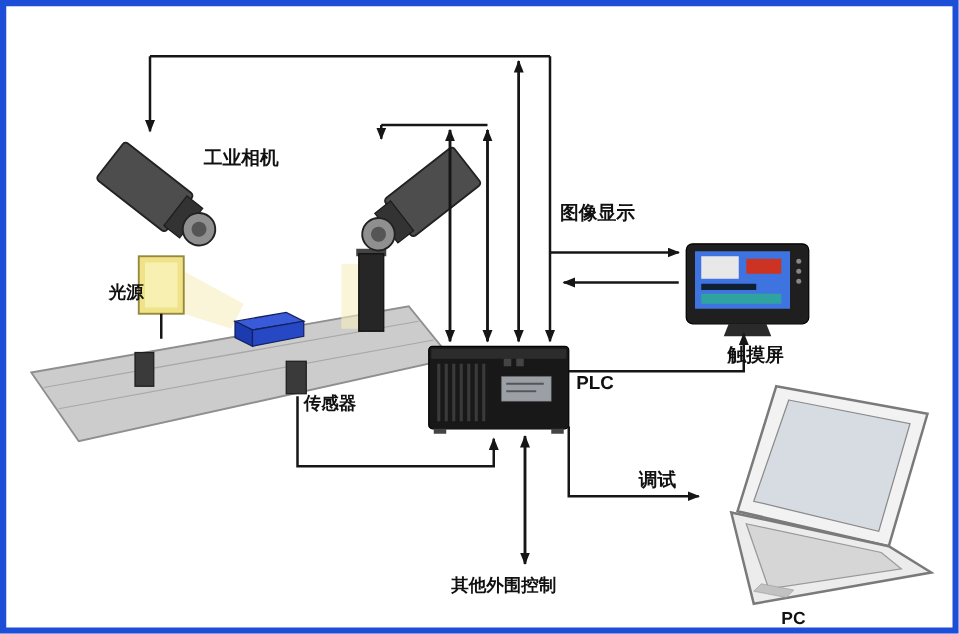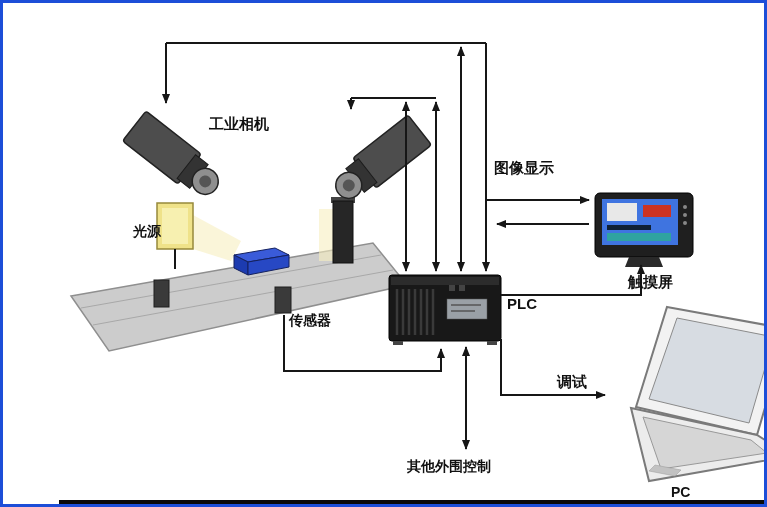--- a/index.html
+++ b/index.html
@@ -1,24 +1,23 @@
 <!DOCTYPE html>
 <html style="--background: #ffffff; --line: #161616; --text: #111111; --camera_body: #4d4d4d; --light_panel: #efe289; --conveyor: #cccccc; --product_box: #3a5bd9; --plc_body: #181818; --screen_frame: #1f1f1f; --screen_blue: #3f74e0; --screen_red: #cc3322; --screen_teal: #2fa3a0; --laptop: #f2f2f2;"><head>
 <meta charset="utf-8">
 <style>
   html,body{margin:0;padding:0;background:#ffffff;}
   #stage{
     position:relative;
     width:767px;height:507px;
     background:var(--background,#fff);
-    border:3px solid #1d4ed8;
+    border:5px solid #1d4ed8;
     box-sizing:border-box;
     overflow:hidden;
     font-family:"Liberation Sans","DejaVu Sans",sans-serif;
-    padding-left:48px;
   }
   svg{display:block;}
   .wire{stroke:var(--line,#161616);stroke-width:2;fill:none;}
   .lbl{fill:var(--text,#111);font-size:15px;font-weight:600;
        font-family:"Liberation Sans","DejaVu Sans",sans-serif;}
   .lbl-small{font-size:14px;}
   .camera-body{fill:var(--camera_body,#4d4d4d);stroke:#222;stroke-width:1.5;}
   .camera-front{fill:#333;stroke:#1c1c1c;stroke-width:1;}
   .camera-lens{fill:#8f8f8f;stroke:#222;stroke-width:1.5;}
   .camera-lens-inner{fill:#555;}

